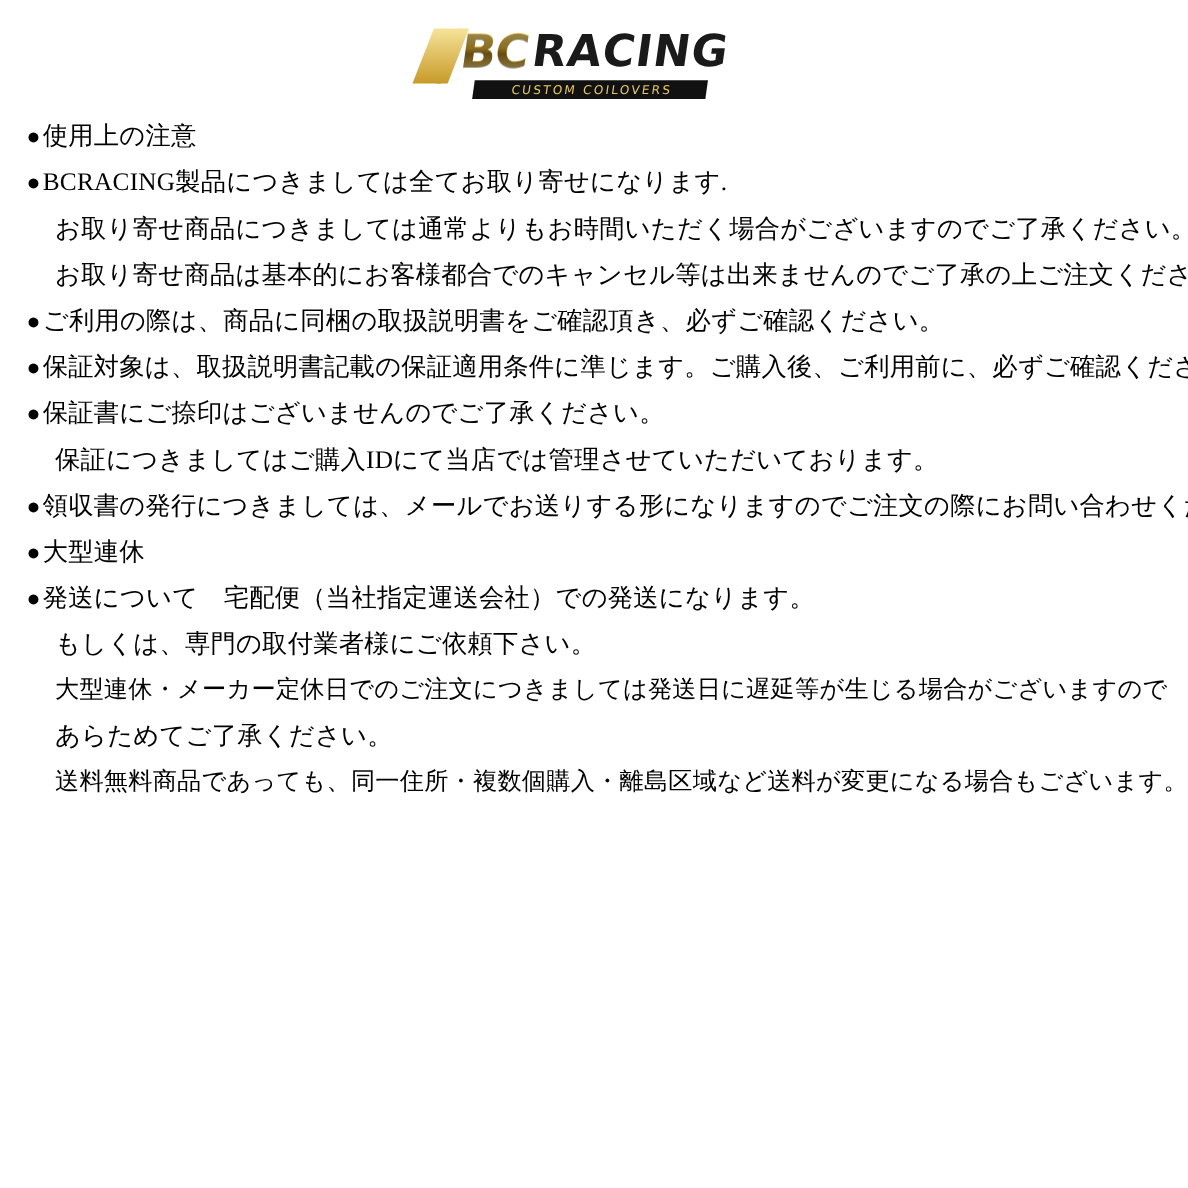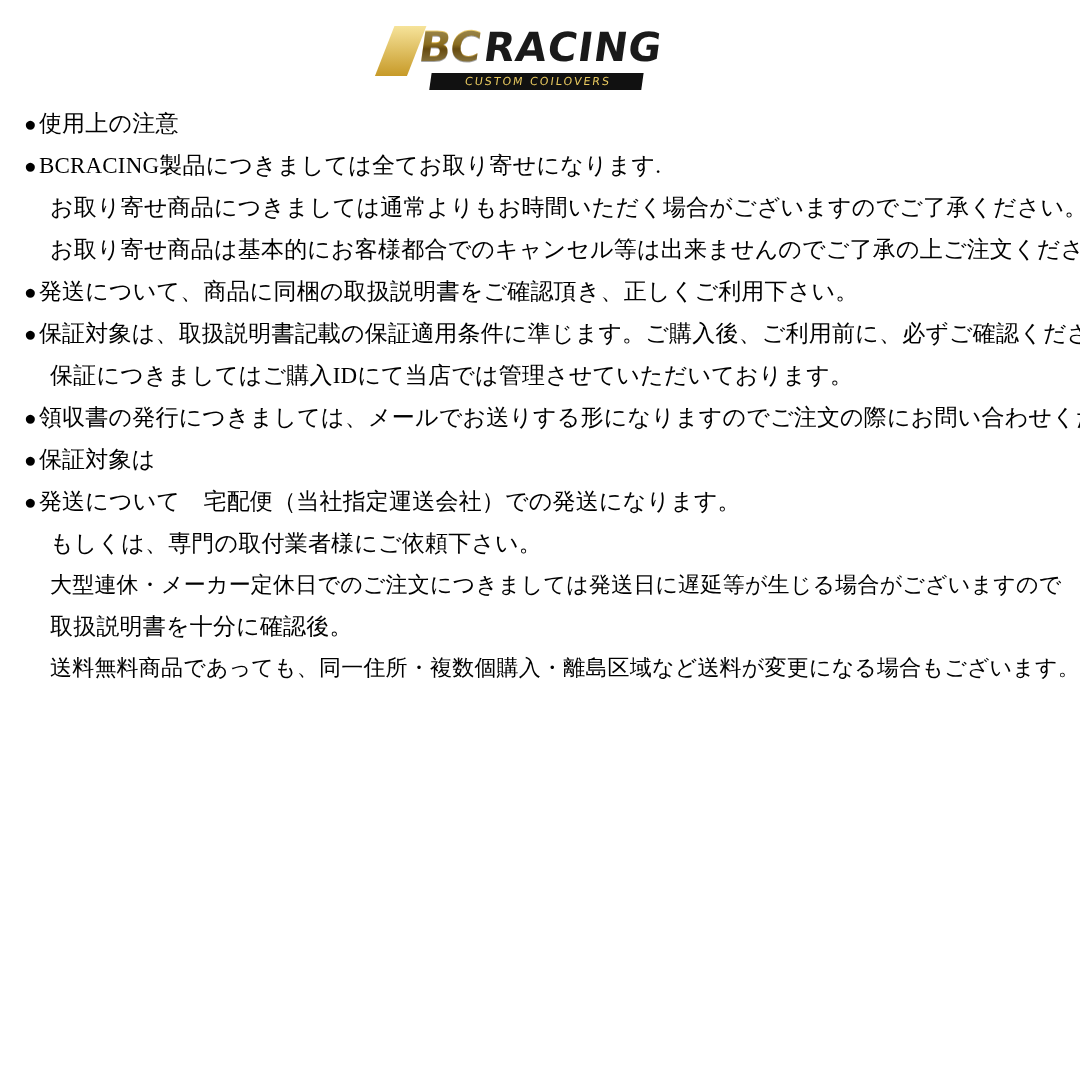--- a/index.html
+++ b/index.html
@@ -129,25 +129,26 @@
       </div>
       <div class="logo-sub">CUSTOM COILOVERS</div>
     </div>
   </div>
 
   <div class="body-text">
     <p class="line bullet">使用上の注意</p>
     <p class="line bullet">BCRACING製品につきましては全てお取り寄せになります.</p>
     <p class="line indent">お取り寄せ商品につきましては通常よりもお時間いただく場合がございますのでご了承ください。</p>
     <p class="line indent">お取り寄せ商品は基本的にお客様都合でのキャンセル等は出来ませんのでご了承の上ご注文ください。</p>
-    <p class="line bullet">発送について、商品に同梱の取扱説明書をご確認頂き、正しくご利用下さい。</p>
+    <p class="line bullet">ご利用の際は、商品に同梱の取扱説明書をご確認頂き、必ずご確認ください。</p>
     <p class="line bullet">保証対象は、取扱説明書記載の保証適用条件に準じます。ご購入後、ご利用前に、必ずご確認ください。</p>
+    <p class="line bullet">保証書にご捺印はございませんのでご了承ください。</p>
     <p class="line indent">保証につきましてはご購入IDにて当店では管理させていただいております。</p>
     <p class="line bullet">領収書の発行につきましては、メールでお送りする形になりますのでご注文の際にお問い合わせください。</p>
-    <p class="line bullet">保証対象は</p>
+    <p class="line bullet">大型連休</p>
     <p class="line bullet">発送について　宅配便（当社指定運送会社）での発送になります。</p>
     <p class="line indent">もしくは、専門の取付業者様にご依頼下さい。</p>
     <p class="line indent small">大型連休・メーカー定休日でのご注文につきましては発送日に遅延等が生じる場合がございますので</p>
-    <p class="line indent">取扱説明書を十分に確認後。</p>
+    <p class="line indent">あらためてご了承ください。</p>
     <p class="line indent small">送料無料商品であっても、同一住所・複数個購入・離島区域など送料が変更になる場合もございます。</p>
   </div>
 
 </div>
 
 </body></html>

